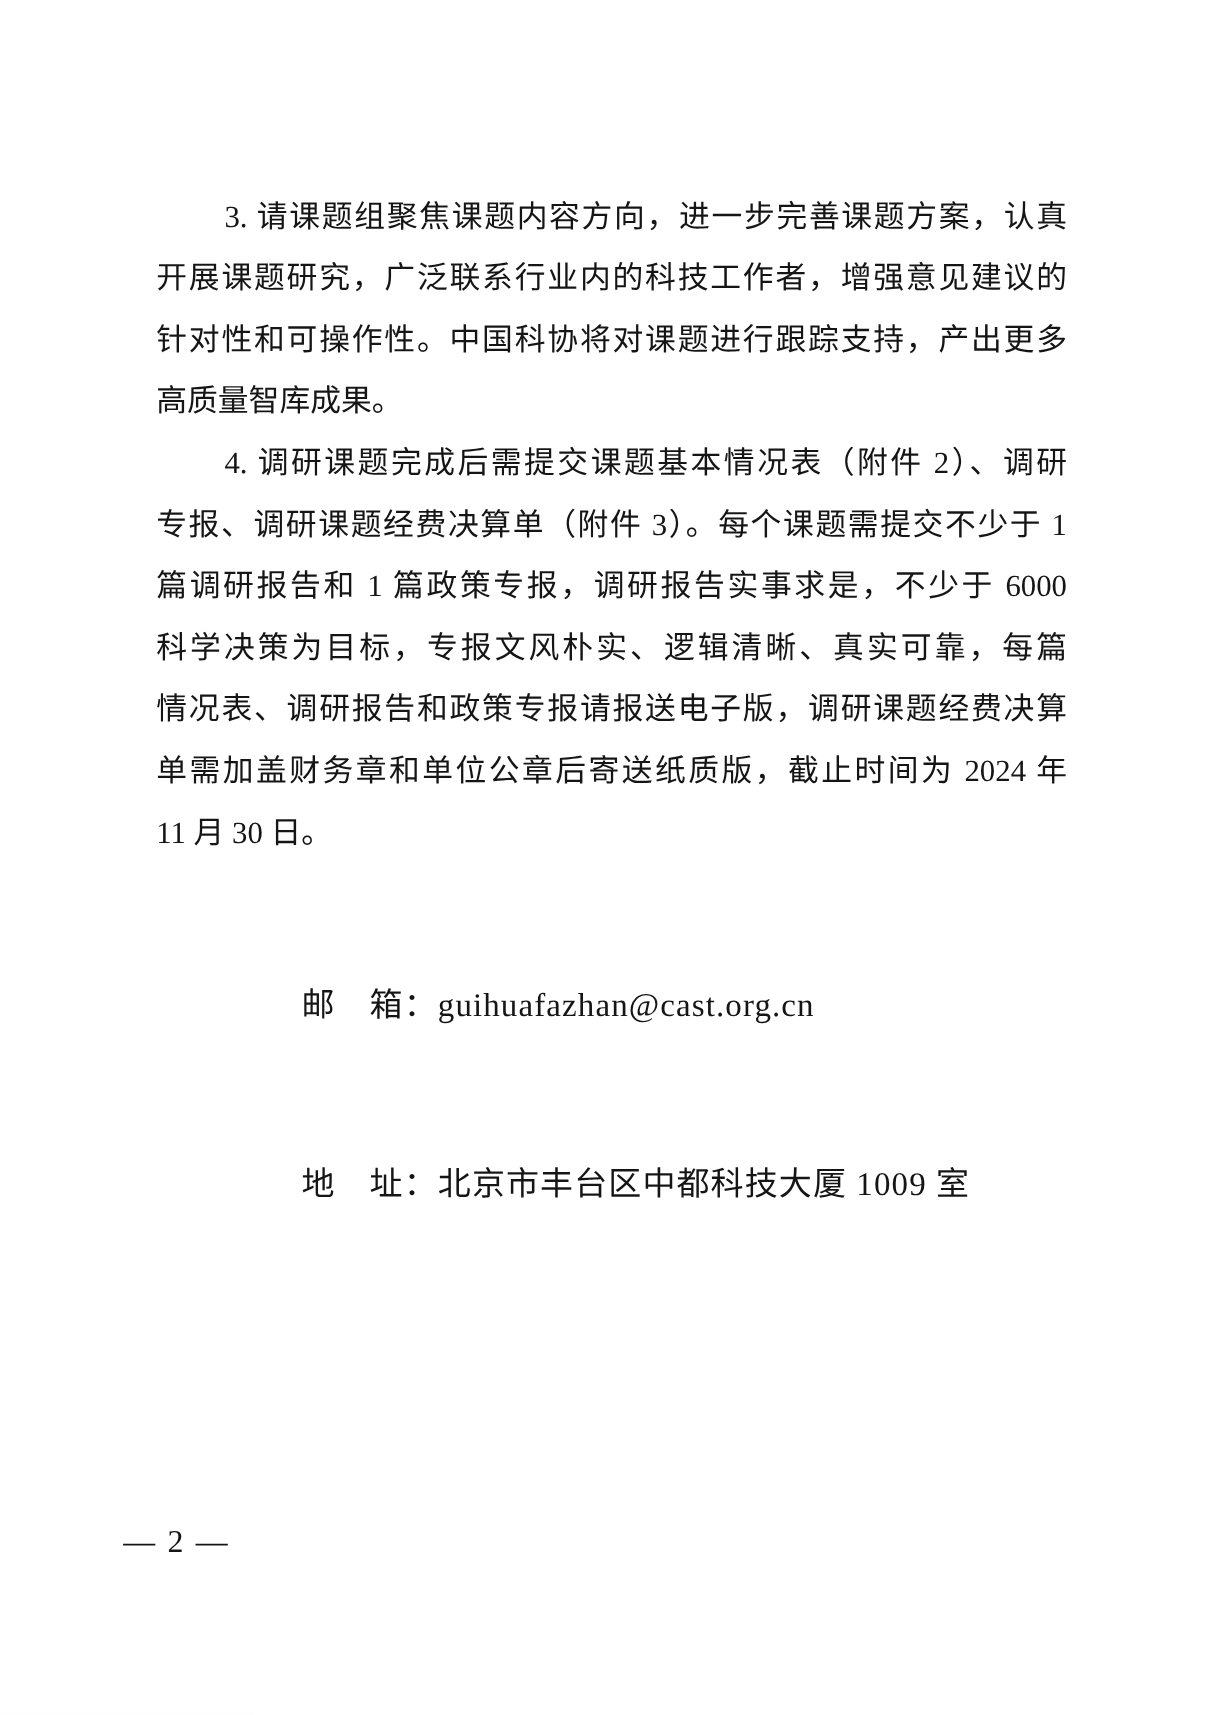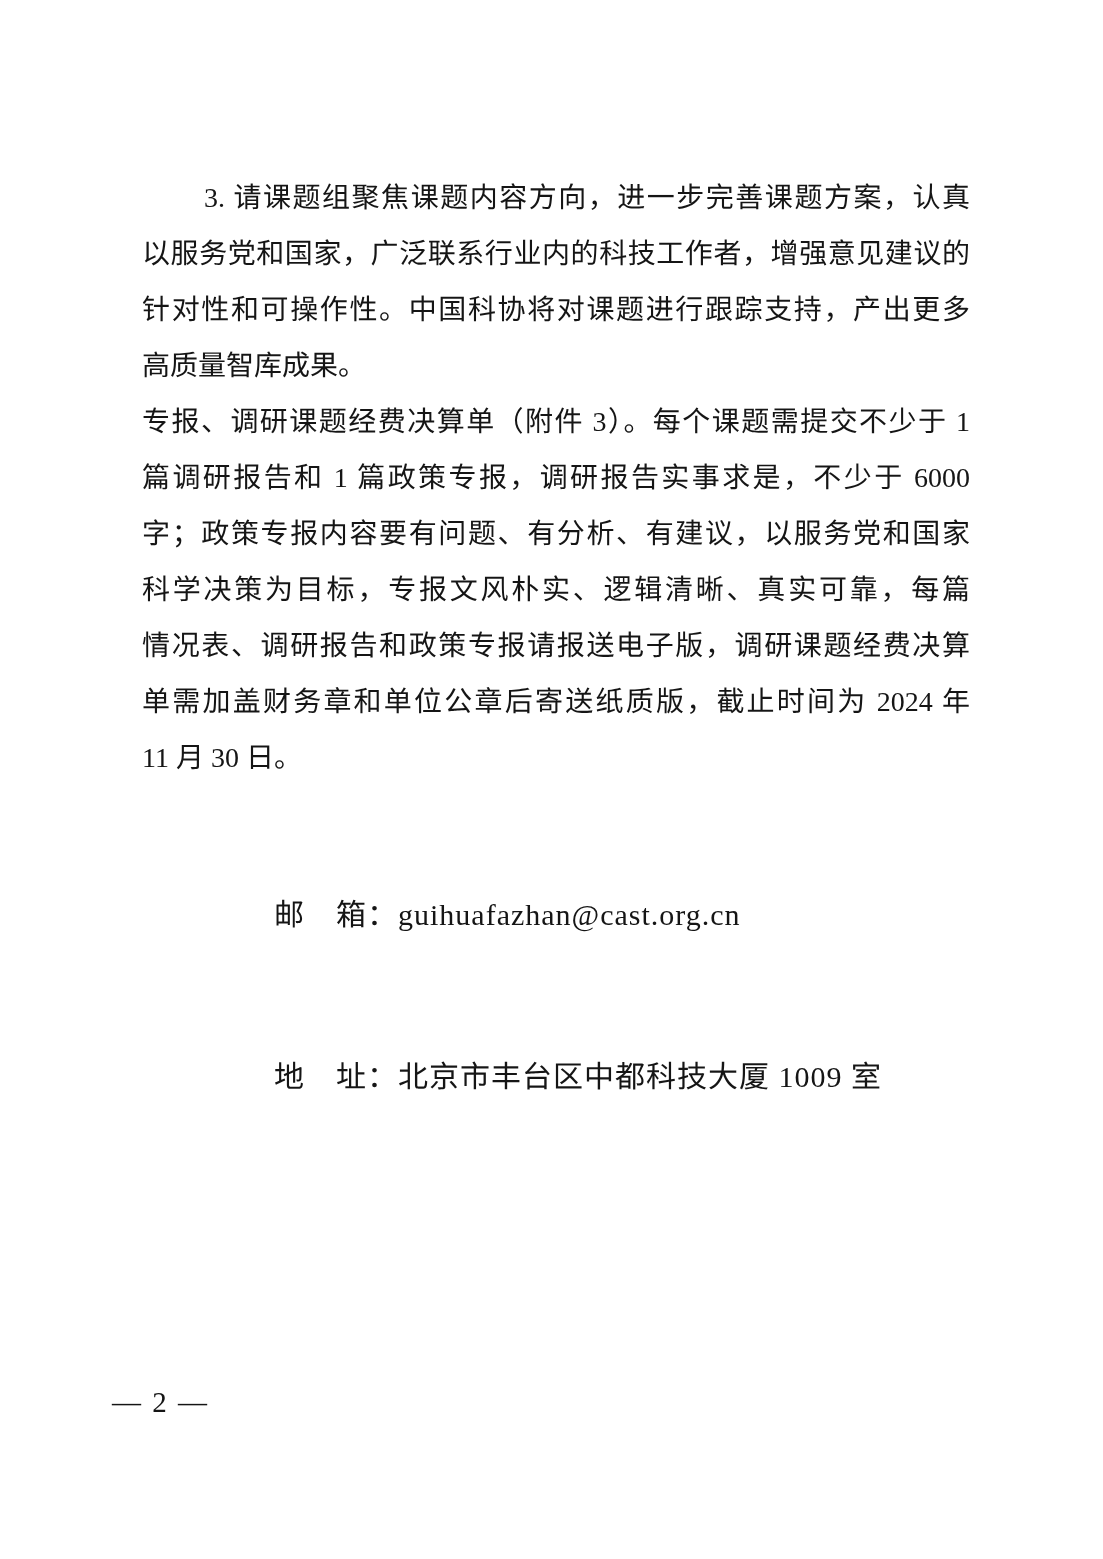--- a/index.html
+++ b/index.html
@@ -49,29 +49,29 @@
   }
 </style>
 </head>
 <body>
 
 <div class="page">
   <section class="body-text">
 
     <div class="para">
       <div class="line jline indent">3. 请课题组聚焦课题内容方向，进一步完善课题方案，认真</div>
-      <div class="line jline">以服务党和国家，广泛联系行业内的科技工作者，增强意见建议的</div>
+      <div class="line jline">开展课题研究，广泛联系行业内的科技工作者，增强意见建议的</div>
       <div class="line jline">针对性和可操作性。中国科协将对课题进行跟踪支持，产出更多</div>
       <div class="line">高质量智库成果。</div>
     </div>
 
     <div class="para">
+      <div class="line jline indent">4. 调研课题完成后需提交课题基本情况表（附件 2）、调研</div>
       <div class="line jline">专报、调研课题经费决算单（附件 3）。每个课题需提交不少于 1</div>
       <div class="line jline">篇调研报告和 1 篇政策专报，调研报告实事求是，不少于 6000</div>
-      <div class="line jline">字；政策专报内容要有问题、有分析、有建议，以服务党和国家</div>
       <div class="line jline">科学决策为目标，专报文风朴实、逻辑清晰、真实可靠，每篇</div>
       <div class="line jline">情况表、调研报告和政策专报请报送电子版，调研课题经费决算</div>
       <div class="line jline">单需加盖财务章和单位公章后寄送纸质版，截止时间为 2024 年</div>
       <div class="line">11 月 30 日。</div>
     </div>
 
     <div class="contact-block">
       <div class="cline">
         <span>邮　箱：</span><span>guihuafazhan@cast.org.cn</span>
       </div>

